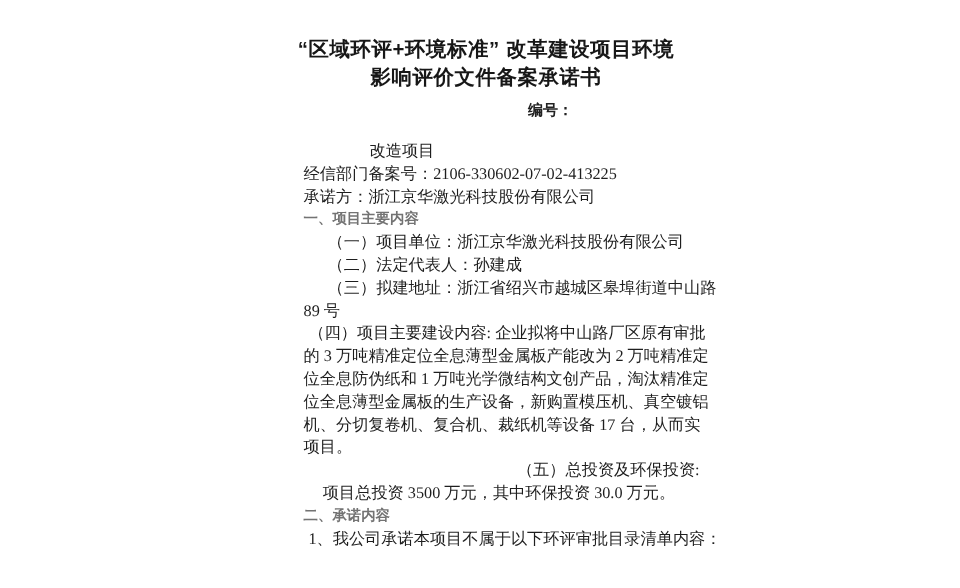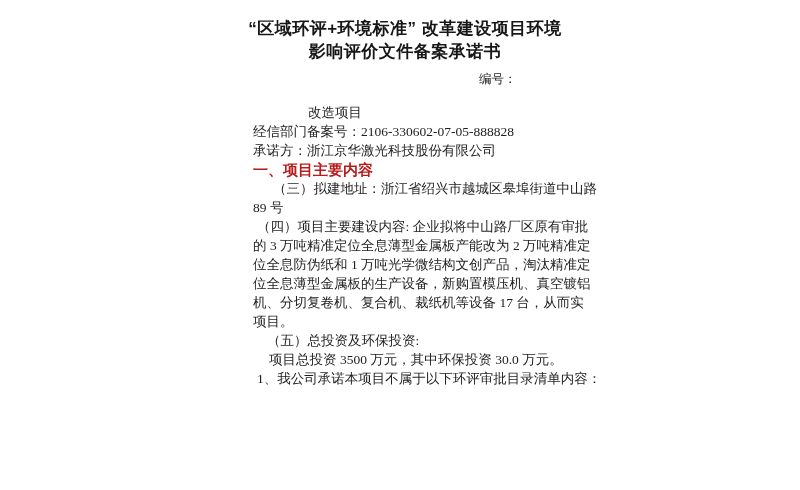--- a/index.html
+++ b/index.html
@@ -7,95 +7,99 @@
     padding: 0;
     background: #ffffff;
   }
   .page {
     position: relative;
     width: 800px;
     height: 470px;
     background: #ffffff;
     overflow: hidden;
     color: #1e1e1e;
+    margin-top: 13px;
   }
   .doc-title {
     position: absolute;
     top: 17px;
     left: 243px;
     width: 324px;
     text-align: center;
     font-family: "Liberation Sans", sans-serif;
     font-weight: bold;
     font-size: 17px;
     line-height: 23px;
     color: #171717;
     letter-spacing: 0.5px;
     white-space: nowrap;
   }
   .serial {
     position: absolute;
     top: 71px;
-    left: 479px;
+    left: 440px;
     font-family: "Liberation Serif", serif;
-    font-weight: normal;
+    font-weight: bold;
     font-size: 12.5px;
     color: #222222;
   }
   .doc-body {
     position: absolute;
     top: 103px;
     left: 253px;
     width: 330px;
     font-family: "Liberation Serif", serif;
     font-size: 13.5px;
     line-height: 19px;
     color: #1e1e1e;
     white-space: nowrap;
   }
   .line { height: 19px; }
   .heading {
     font-family: "Liberation Sans", sans-serif;
     font-weight: bold;
-    font-size: 15px;
-    color: #b91c1c;
+    font-size: 12px;
+    color: #737373;
   }
   .ind-item  { padding-left: 20px; }  
   .ind-item4 { padding-left: 4px; text-align: center; }   
-  .ind-item5 { padding-left: 14px; }  
+  .ind-item5 { padding-left: 14px; text-align: right; }  
   .ind-inv   { padding-left: 16px; }  
   .ind-cont  { padding-left: 55px; }  
 </style>
 </head>
 <body>
 
 <div class="page">
 
   <div class="doc-title">
     <div>“区域环评+环境标准” 改革建设项目环境</div>
     <div>影响评价文件备案承诺书</div>
   </div>
 
   <div class="serial">编号：</div>
 
   <div class="doc-body">
     <div class="line ind-cont">改造项目</div>
-    <div class="line">经信部门备案号：2106-330602-07-05-888828</div>
+    <div class="line">经信部门备案号：2106-330602-07-02-413225</div>
     <div class="line">承诺方：浙江京华激光科技股份有限公司</div>
 
     <div class="line heading">一、项目主要内容</div>
+    <div class="line ind-item">（一）项目单位：浙江京华激光科技股份有限公司</div>
+    <div class="line ind-item">（二）法定代表人：孙建成</div>
     <div class="line ind-item">（三）拟建地址：浙江省绍兴市越城区皋埠街道中山路</div>
     <div class="line">89 号</div>
 
     <div class="line ind-item4">（四）项目主要建设内容: 企业拟将中山路厂区原有审批</div>
     <div class="line">的 3 万吨精准定位全息薄型金属板产能改为 2 万吨精准定</div>
     <div class="line">位全息防伪纸和 1 万吨光学微结构文创产品，淘汰精准定</div>
     <div class="line">位全息薄型金属板的生产设备，新购置模压机、真空镀铝</div>
     <div class="line">机、分切复卷机、复合机、裁纸机等设备 17 台，从而实</div>
     <div class="line">项目。</div>
 
     <div class="line ind-item5">（五）总投资及环保投资:</div>
     <div class="line ind-inv">项目总投资 3500 万元，其中环保投资 30.0 万元。</div>
 
+    <div class="line heading">二、承诺内容</div>
     <div class="line ind-item4">1、我公司承诺本项目不属于以下环评审批目录清单内容：</div>
   </div>
 
 </div>
 
 </body></html>

